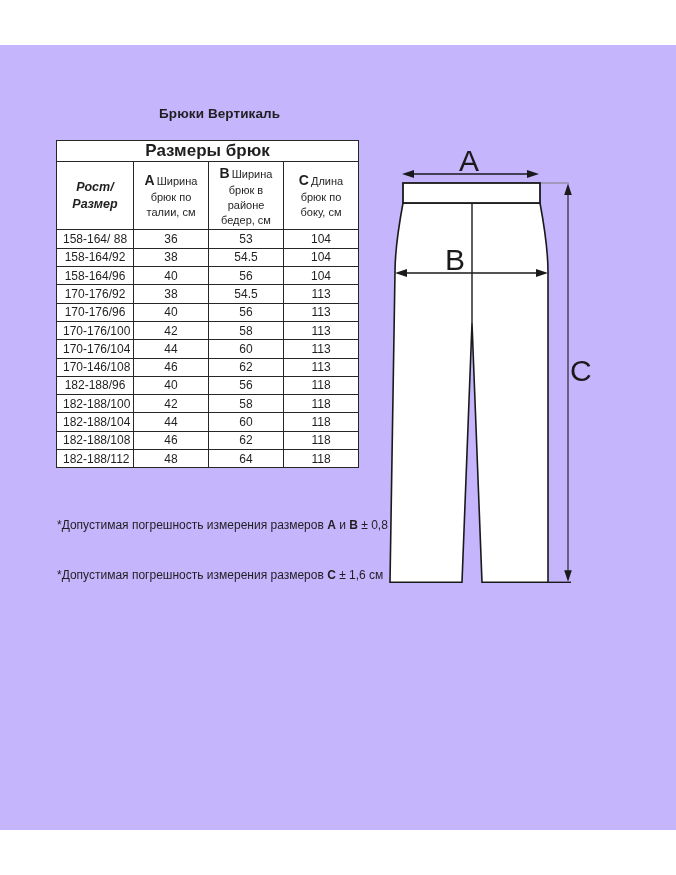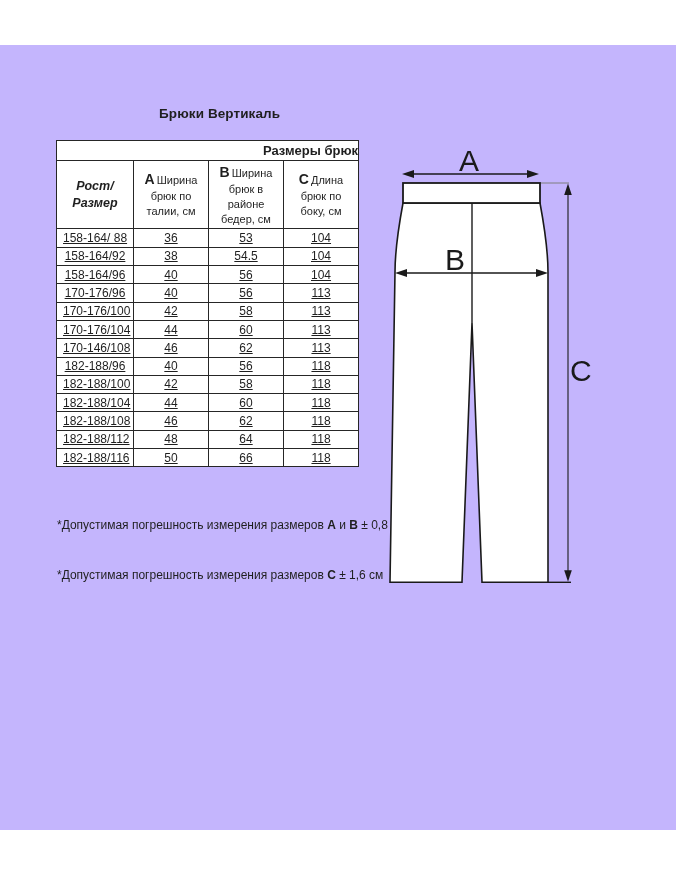--- a/index.html
+++ b/index.html
@@ -36,23 +36,22 @@
   }
   .size-table th, .size-table td {
     border: 1.5px solid #262626;
     text-align: center;
     vertical-align: middle;
     background: #ffffff;
     overflow: hidden;
   }
   .size-table .caption-cell {
     height: 20px;
-    font-size: 13px;
-    font-weight: 700;
-    text-align: right;
+    font-size: 17px;
+    font-weight: 700;
   }
   .size-table .colhead-row th {
     height: 64px;
     font-weight: 400;
     font-size: 11px;
     line-height: 1.35;
     padding: 2px 3px;
   }
   .size-table .colhead-row th.rowsize-head {
     font-weight: 700;
@@ -62,21 +61,20 @@
   .dim-letter {
     font-size: 14px;
     font-weight: 700;
     margin-right: 2px;
   }
   .size-table tbody td {
     height: 18.3px;
     font-size: 12px;
     padding: 0 6px;
     white-space: nowrap;
-    text-decoration: underline;
   }
   .footnote {
     position: absolute;
     left: 57px;
     font-size: 12px;
     white-space: nowrap;
   }
   .footnote b { font-weight: 700; }
   #footnote-1 { top: 473px; }
   #footnote-2 { top: 523px; }
@@ -126,20 +124,26 @@
           <td>54.5</td>
           <td>104</td>
         </tr>
         <tr>
           <td>158-164/96</td>
           <td>40</td>
           <td>56</td>
           <td>104</td>
         </tr>
         <tr>
+          <td>170-176/92</td>
+          <td>38</td>
+          <td>54.5</td>
+          <td>113</td>
+        </tr>
+        <tr>
           <td>170-176/96</td>
           <td>40</td>
           <td>56</td>
           <td>113</td>
         </tr>
         <tr>
           <td>170-176/100</td>
           <td>42</td>
           <td>58</td>
           <td>113</td>
@@ -177,26 +181,20 @@
         <tr>
           <td>182-188/108</td>
           <td>46</td>
           <td>62</td>
           <td>118</td>
         </tr>
         <tr>
           <td>182-188/112</td>
           <td>48</td>
           <td>64</td>
-          <td>118</td>
-        </tr>
-        <tr>
-          <td>182-188/116</td>
-          <td>50</td>
-          <td>66</td>
           <td>118</td>
         </tr>
       </tbody>
   </table>
 
   <div class="footnote" id="footnote-1"><span>*Допустимая погрешность измерения размеров </span><b>A</b><span> и </span><b>B</b><span> ± 0,8 см</span></div>
   <div class="footnote" id="footnote-2"><span>*Допустимая погрешность измерения размеров </span><b>C</b><span> ± 1,6 см</span></div>
 
   <svg class="diagram" width="215" height="450" viewBox="0 0 215 450">
 

